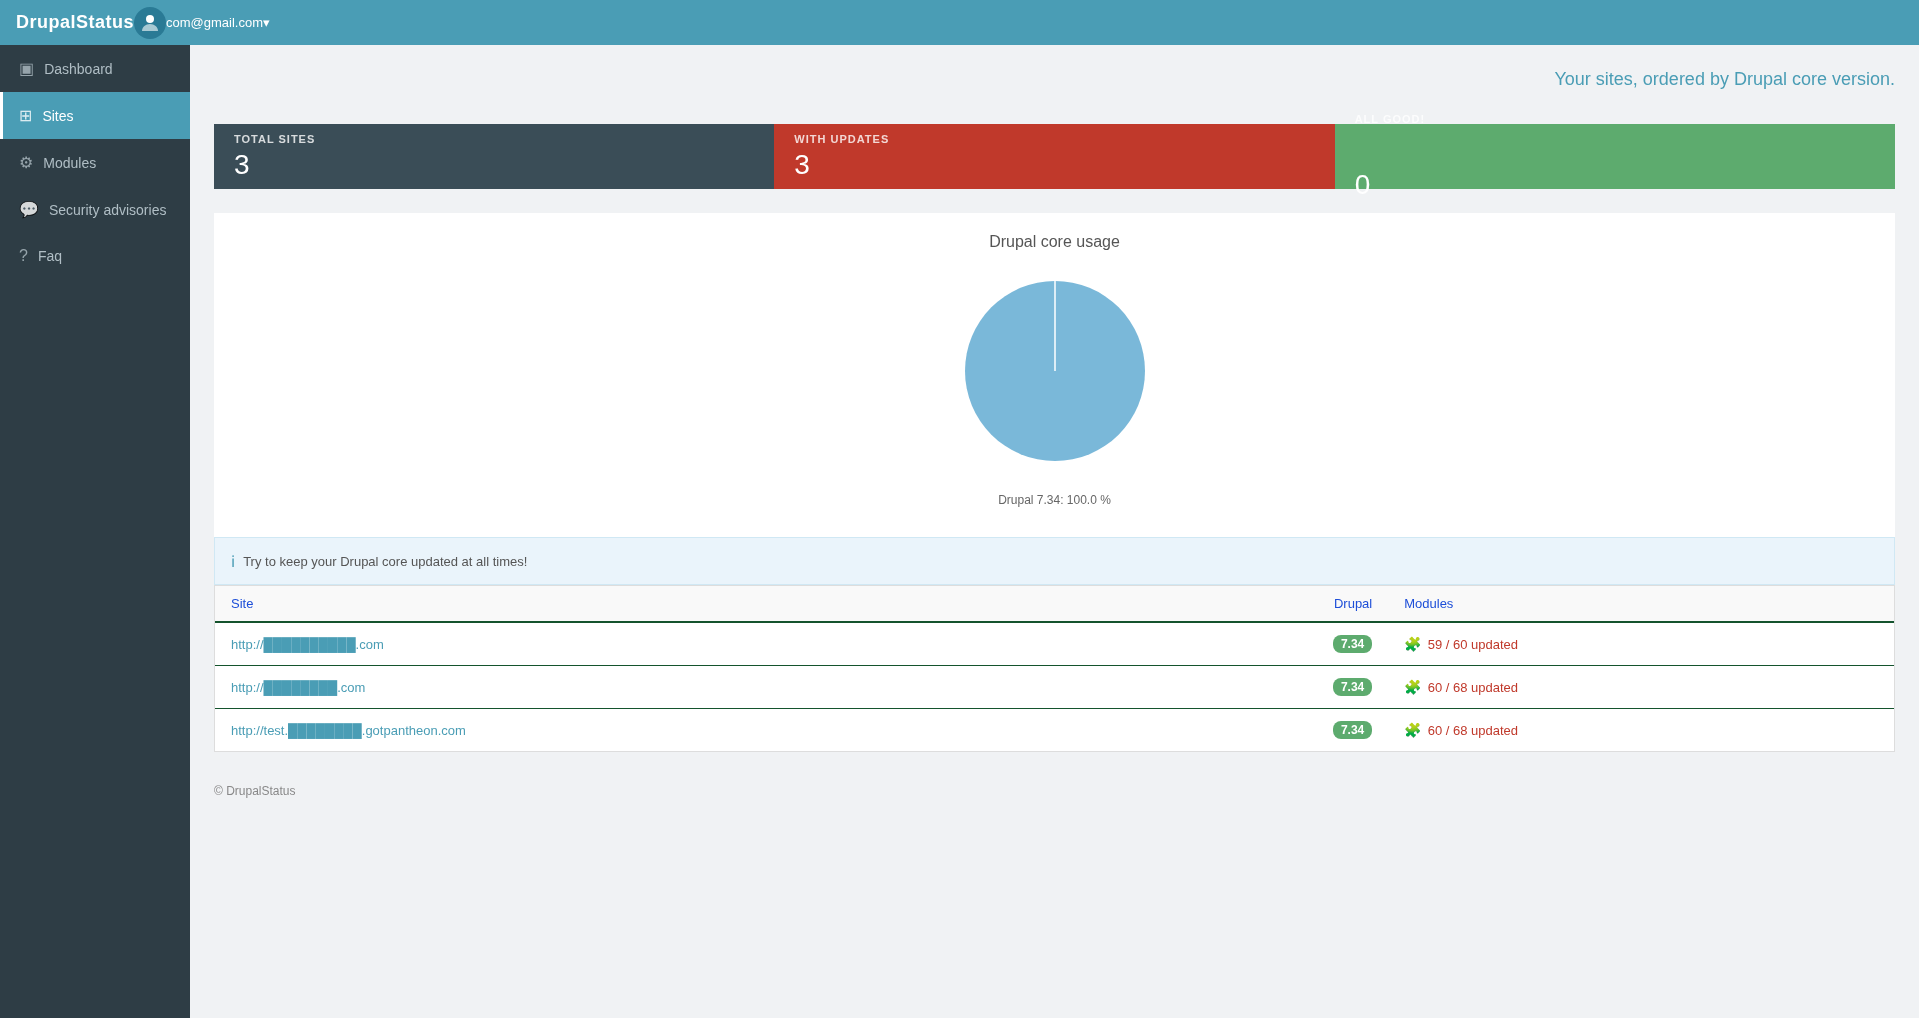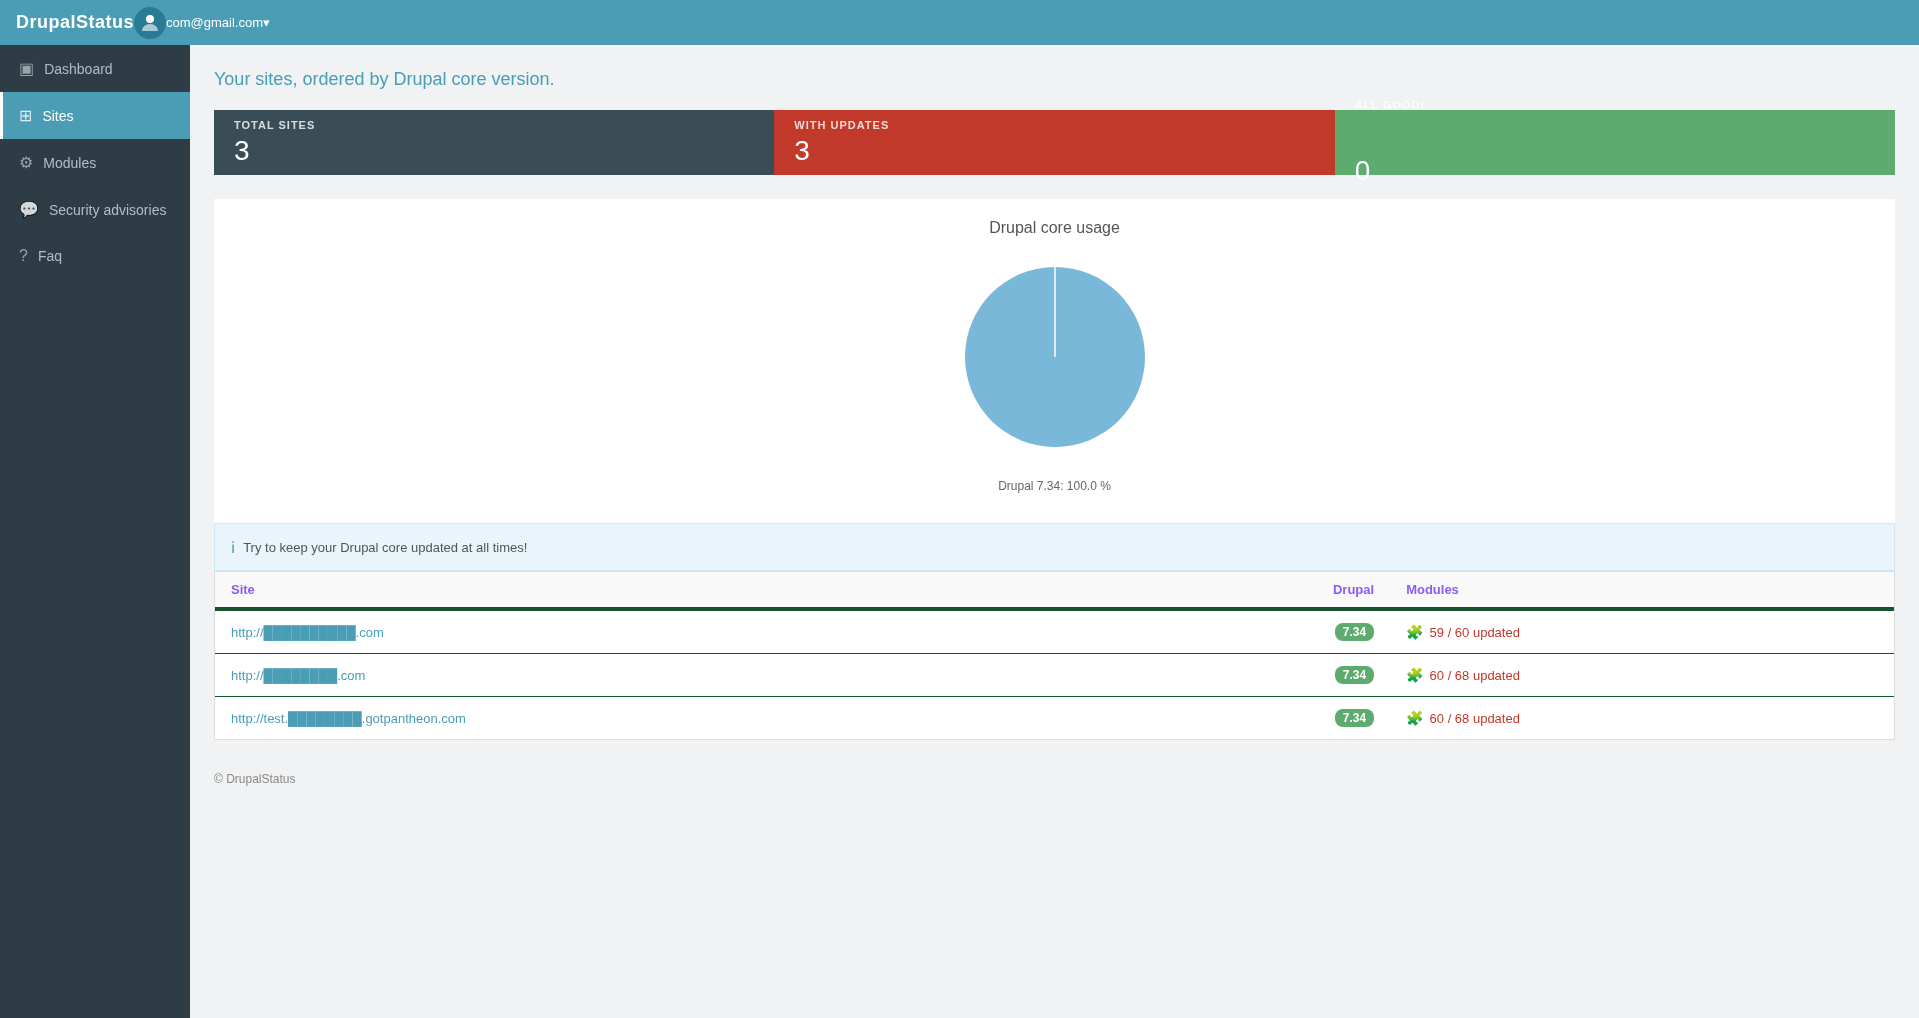--- a/index.html
+++ b/index.html
@@ -76,21 +76,22 @@
     .content-area {
       flex: 1;
       overflow-y: auto;
       padding: 24px;
       background: #f0f2f4;
     }
 
     .page-subtitle {
       font-size: 18px;
       color: #555;
-      margin-bottom: 20px;
+      margin-bottom: 34px;
+      text-align: right;
     }
     .page-subtitle span { color: #4a9db5; }
 
     
     .stats-row {
       display: flex;
       gap: 0;
       margin-bottom: 24px;
       height: 65px;
     }
@@ -170,23 +171,23 @@
     }
     .sites-table {
       width: 100%;
       border-collapse: collapse;
       font-size: 13px;
     }
     .sites-table th {
       background: #f9f9f9;
       padding: 10px 16px;
       text-align: left;
-      font-weight: 700;
-      color: #8b5cf6;
-      border-bottom: 4px solid #14532d;
+      font-weight: 400;
+      color: #1d4ed8;
+      border-bottom: 2px solid #14532d;
     }
     .sites-table th.right { text-align: right; }
     .sites-table td {
       padding: 12px 16px;
       border-bottom: 1px solid #14532d;
       color: #444;
       vertical-align: middle;
     }
     .sites-table tr:last-child td { border-bottom: none; }
     .site-link { color: #4a9db5; text-decoration: none; }

